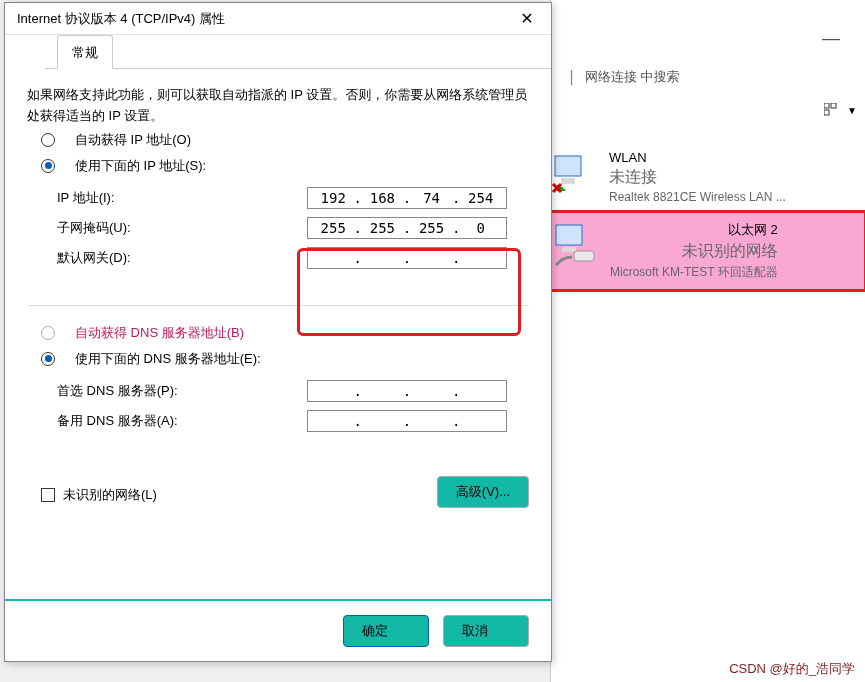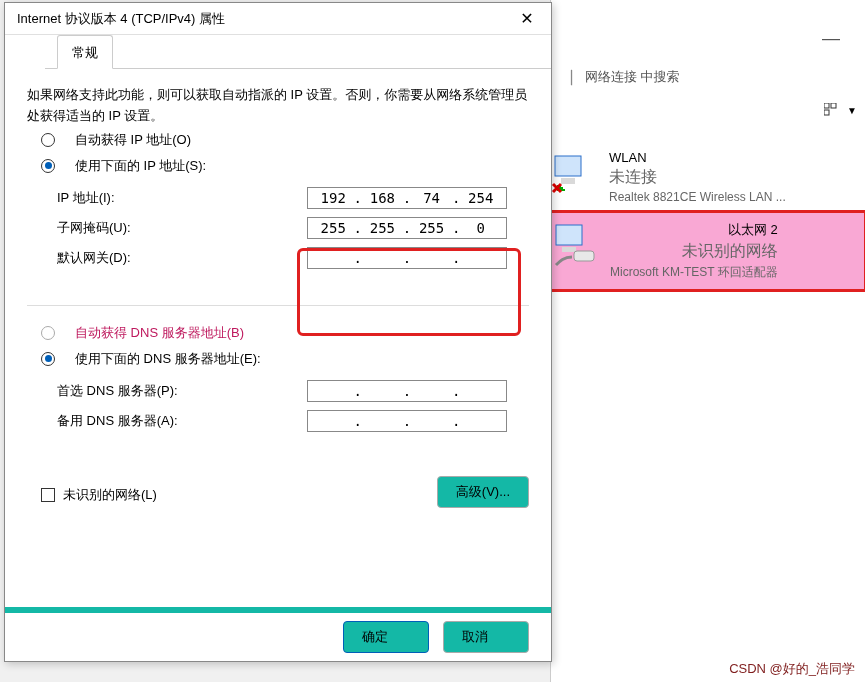--- a/index.html
+++ b/index.html
@@ -220,22 +220,22 @@
       font-size: 13px;
       cursor: pointer;
     }
     .btn.primary {
       border-color: #005fb8;
     }
     .dialog-footer {
       display: flex;
       justify-content: flex-end;
       gap: 14px;
-      padding: 8px 22px;
-      border-top: 6px solid #14b8a6;
+      padding: 14px 22px;
+      border-top: 2px solid #14b8a6;
     }
     .divider {
       height: 1px;
       background: #ddd;
       margin: 14px 0;
     }
 
     .watermark {
       position: absolute;
       right: 10px;

